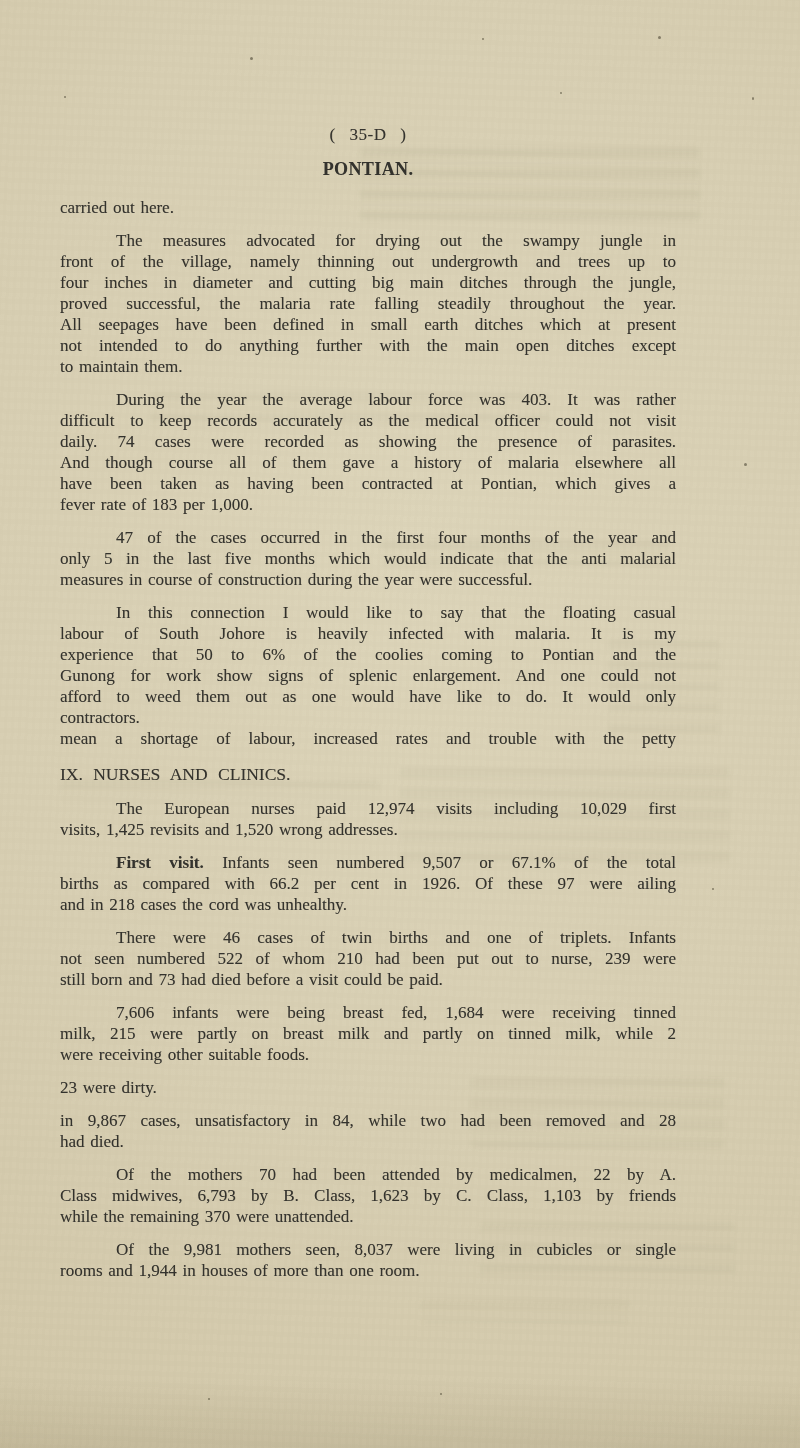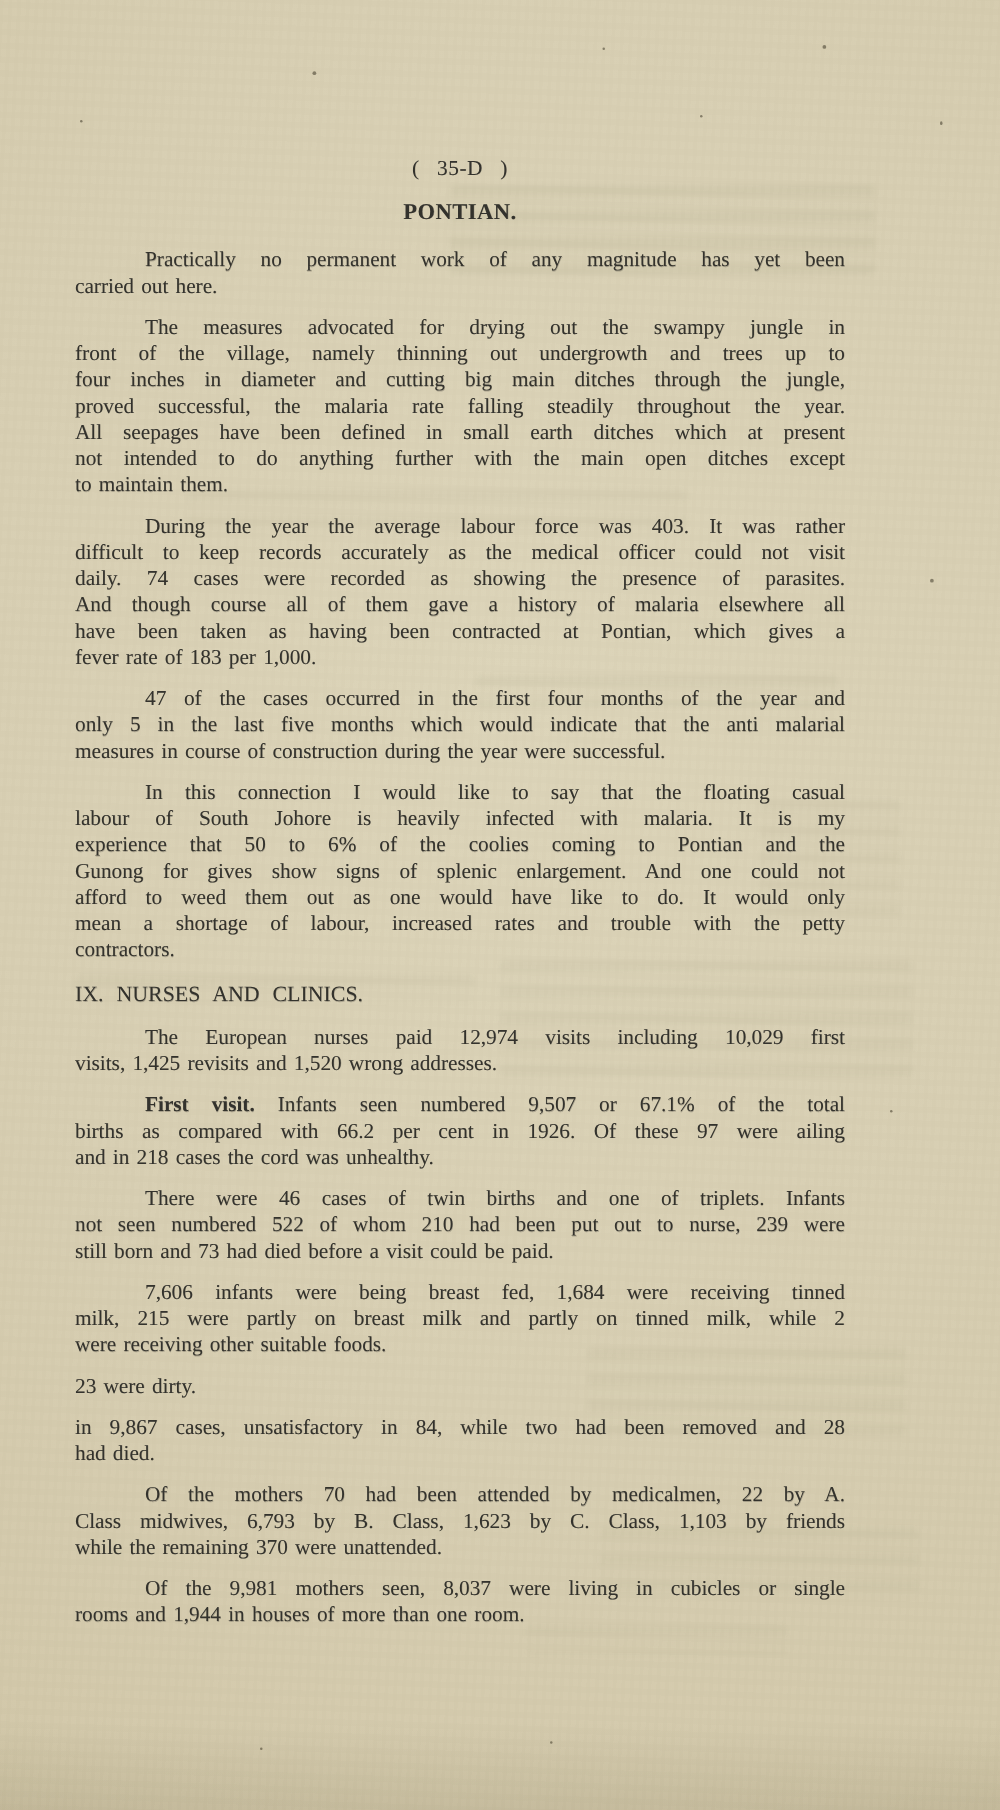--- a/index.html
+++ b/index.html
@@ -71,21 +71,20 @@
   <div class="speck" style="left:744px; top:463px; width:3px; height:3px;"></div>
   <div class="speck" style="left:712px; top:888px; width:2px; height:2px;"></div>
   <div class="speck" style="left:440px; top:1393px; width:2px; height:2px;"></div>
   <div class="speck" style="left:208px; top:1398px; width:2px; height:2px;"></div>
 
   <div class="content">
     <div class="pagenum">( 35-D )</div>
     <div class="title">PONTIAN.</div>
     <div id="page-body">
         <div class="para">
-          <div class="line first">Practically no permanent work of any magnitude has yet been</div>
           <div class="line last">carried out here.</div>
         </div>
         <div class="para">
           <div class="line first">The measures advocated for drying out the swampy jungle in</div>
           <div class="line">front of the village, namely thinning out undergrowth and trees up to</div>
           <div class="line">four inches in diameter and cutting big main ditches through the jungle,</div>
           <div class="line">proved successful, the malaria rate falling steadily throughout the year.</div>
           <div class="line">All seepages have been defined in small earth ditches which at present</div>
           <div class="line">not intended to do anything further with the main open ditches except</div>
           <div class="line last">to maintain them.</div>
@@ -100,24 +99,24 @@
         </div>
         <div class="para">
           <div class="line first">47 of the cases occurred in the first four months of the year and</div>
           <div class="line">only 5 in the last five months which would indicate that the anti malarial</div>
           <div class="line last">measures in course of construction during the year were successful.</div>
         </div>
         <div class="para">
           <div class="line first">In this connection I would like to say that the floating casual</div>
           <div class="line">labour of South Johore is heavily infected with malaria. It is my</div>
           <div class="line">experience that 50 to 6% of the coolies coming to Pontian and the</div>
-          <div class="line">Gunong for gives show signs of splenic enlargement. And one could not</div>
+          <div class="line">Gunong for work show signs of splenic enlargement. And one could not</div>
           <div class="line">afford to weed them out as one would have like to do. It would only</div>
+          <div class="line last">contractors.</div>
           <div class="line">mean a shortage of labour, increased rates and trouble with the petty</div>
-          <div class="line last">contractors.</div>
         </div>
         <div class="heading">IX. NURSES AND CLINICS.</div>
         <div class="para">
           <div class="line first">The European nurses paid 12,974 visits including 10,029 first</div>
           <div class="line last">visits, 1,425 revisits and 1,520 wrong addresses.</div>
         </div>
         <div class="para">
           <div class="line first"><b>First visit.</b> Infants seen numbered 9,507 or 67.1% of the total</div>
           <div class="line">births as compared with 66.2 per cent in 1926. Of these 97 were ailing</div>
           <div class="line last">and in 218 cases the cord was unhealthy.</div>

